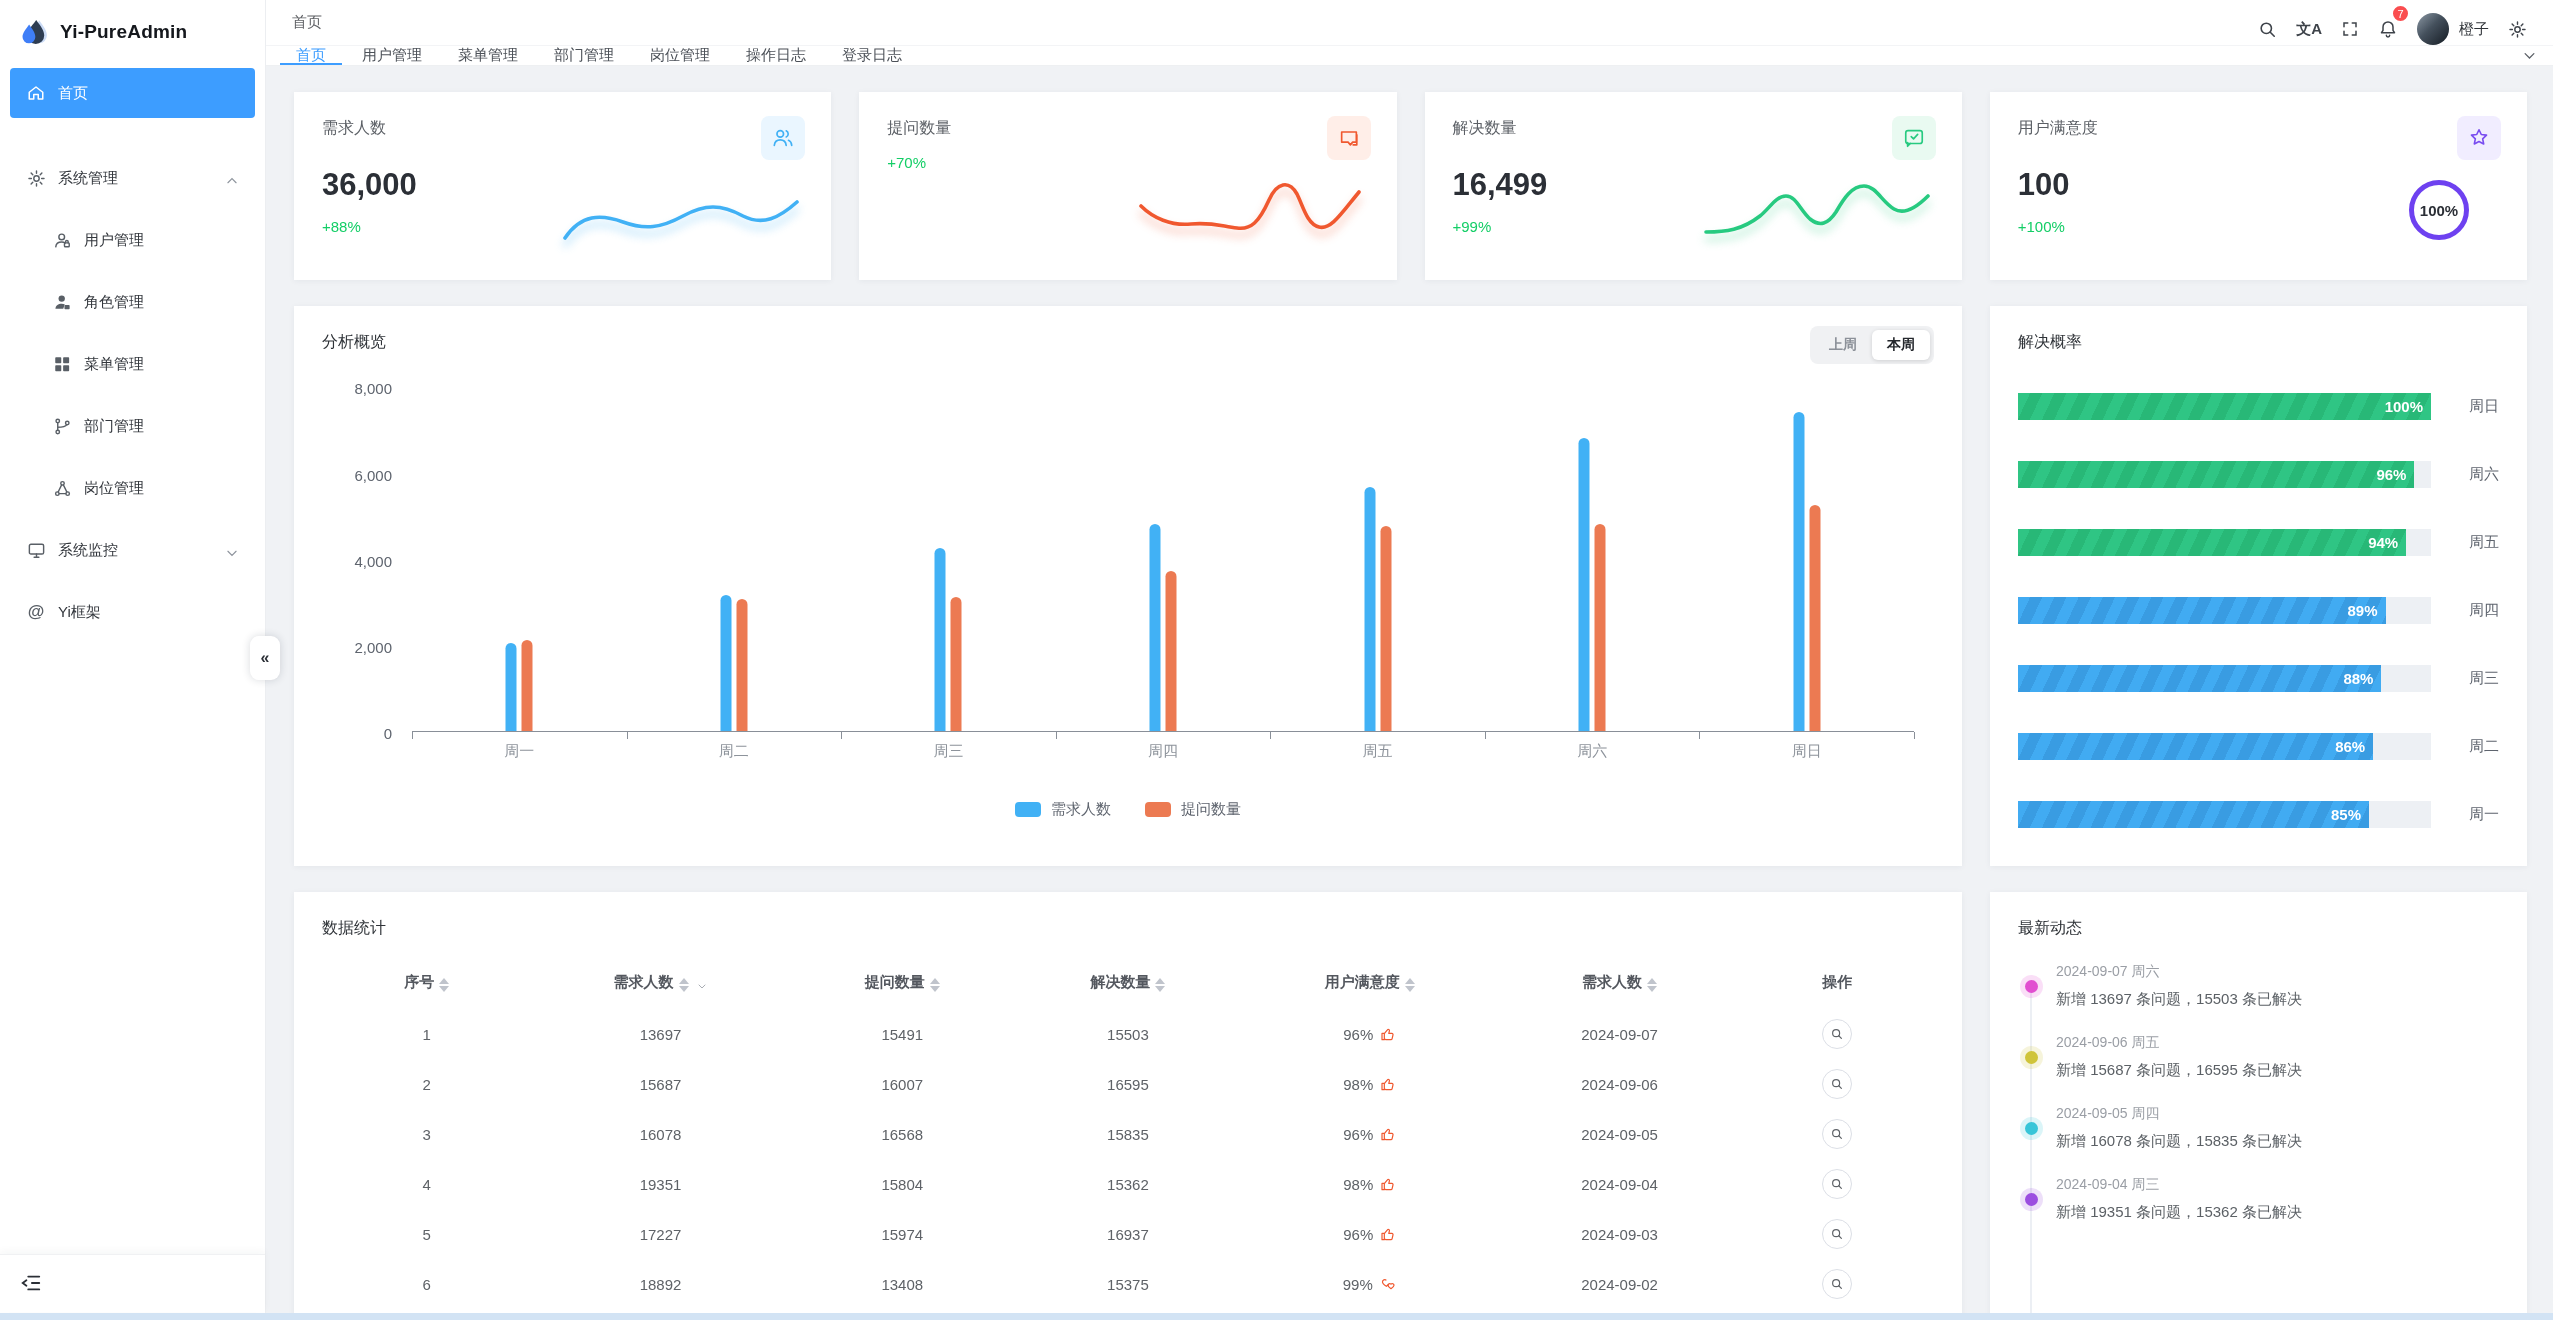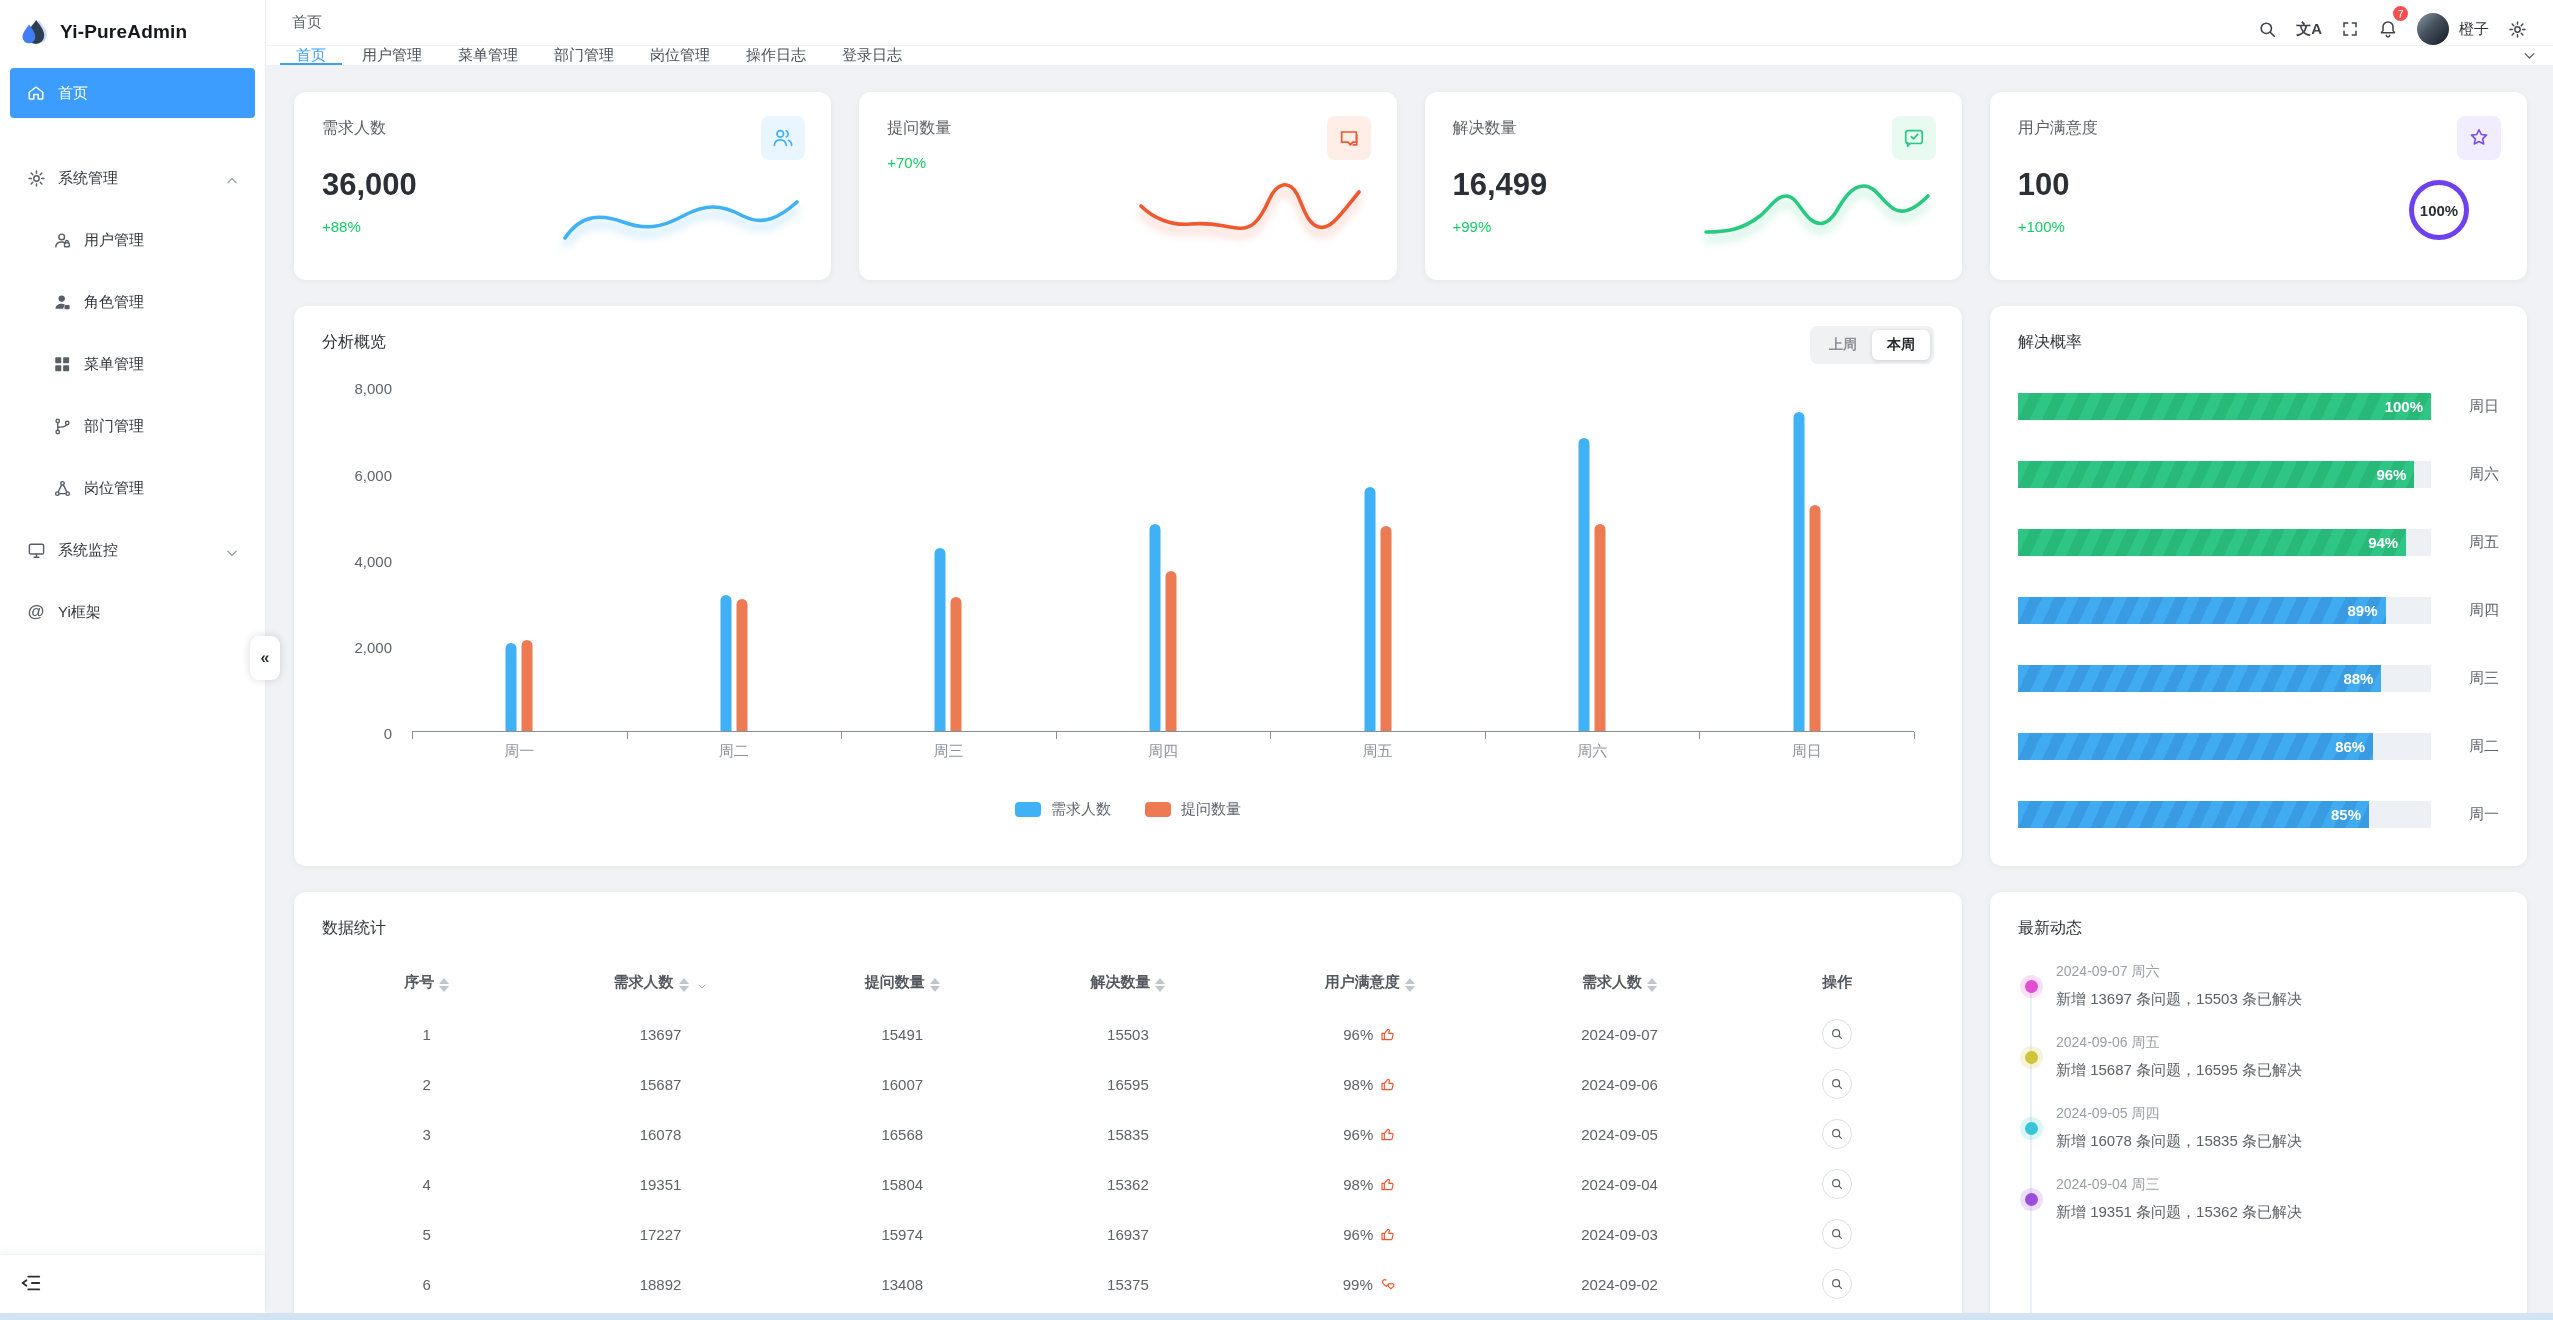--- a/index.html
+++ b/index.html
@@ -37,21 +37,21 @@
   .username { font-size:15px; color:#2f3338; }
 
   .tabbar { height:46px; background:#fff; border-bottom:1px solid #eef0f2; display:flex; align-items:stretch; padding:0 16px 0 12px; }
   .tab { padding:0 18px; display:flex; align-items:center; font-size:15px; color:#4c5158; position:relative; cursor:pointer; }
   .tab.active { color:#3d9dff; }
   .tab.active::after { content:""; position:absolute; left:2px; right:2px; bottom:0; height:2px; background:#3d9dff; }
   .tab-arrow { margin-left:auto; align-self:center; color:#5a5f66; display:flex; cursor:pointer; }
 
   .content { flex:1; padding:26px 26px 0 28px; position:relative; }
 
-  .card { background:#fff; border-radius:12px; box-shadow:0 1px 6px rgba(31,45,61,.06); }
+  .card { background:#fff; border-radius:0; box-shadow:0 1px 6px rgba(31,45,61,.06); }
 
   
   .stats-row { display:grid; grid-template-columns:repeat(4,1fr); gap:28px; }
   .stat-card { height:188px; padding:26px 28px; position:relative; }
   .stat-title { font-size:16px; color:#5c6066; }
   .icon-tile { position:absolute; top:24px; right:26px; width:44px; height:44px; border-radius:8px; display:flex; align-items:center; justify-content:center; }
   .tile-blue { background:#eaf6ff; color:#41b1f5; }
   .tile-red { background:#ffeee8; color:#f0582f; }
   .tile-green { background:#e9faf1; color:#27ca80; }
   .tile-purple { background:#f1edff; color:#7a4df0; }

